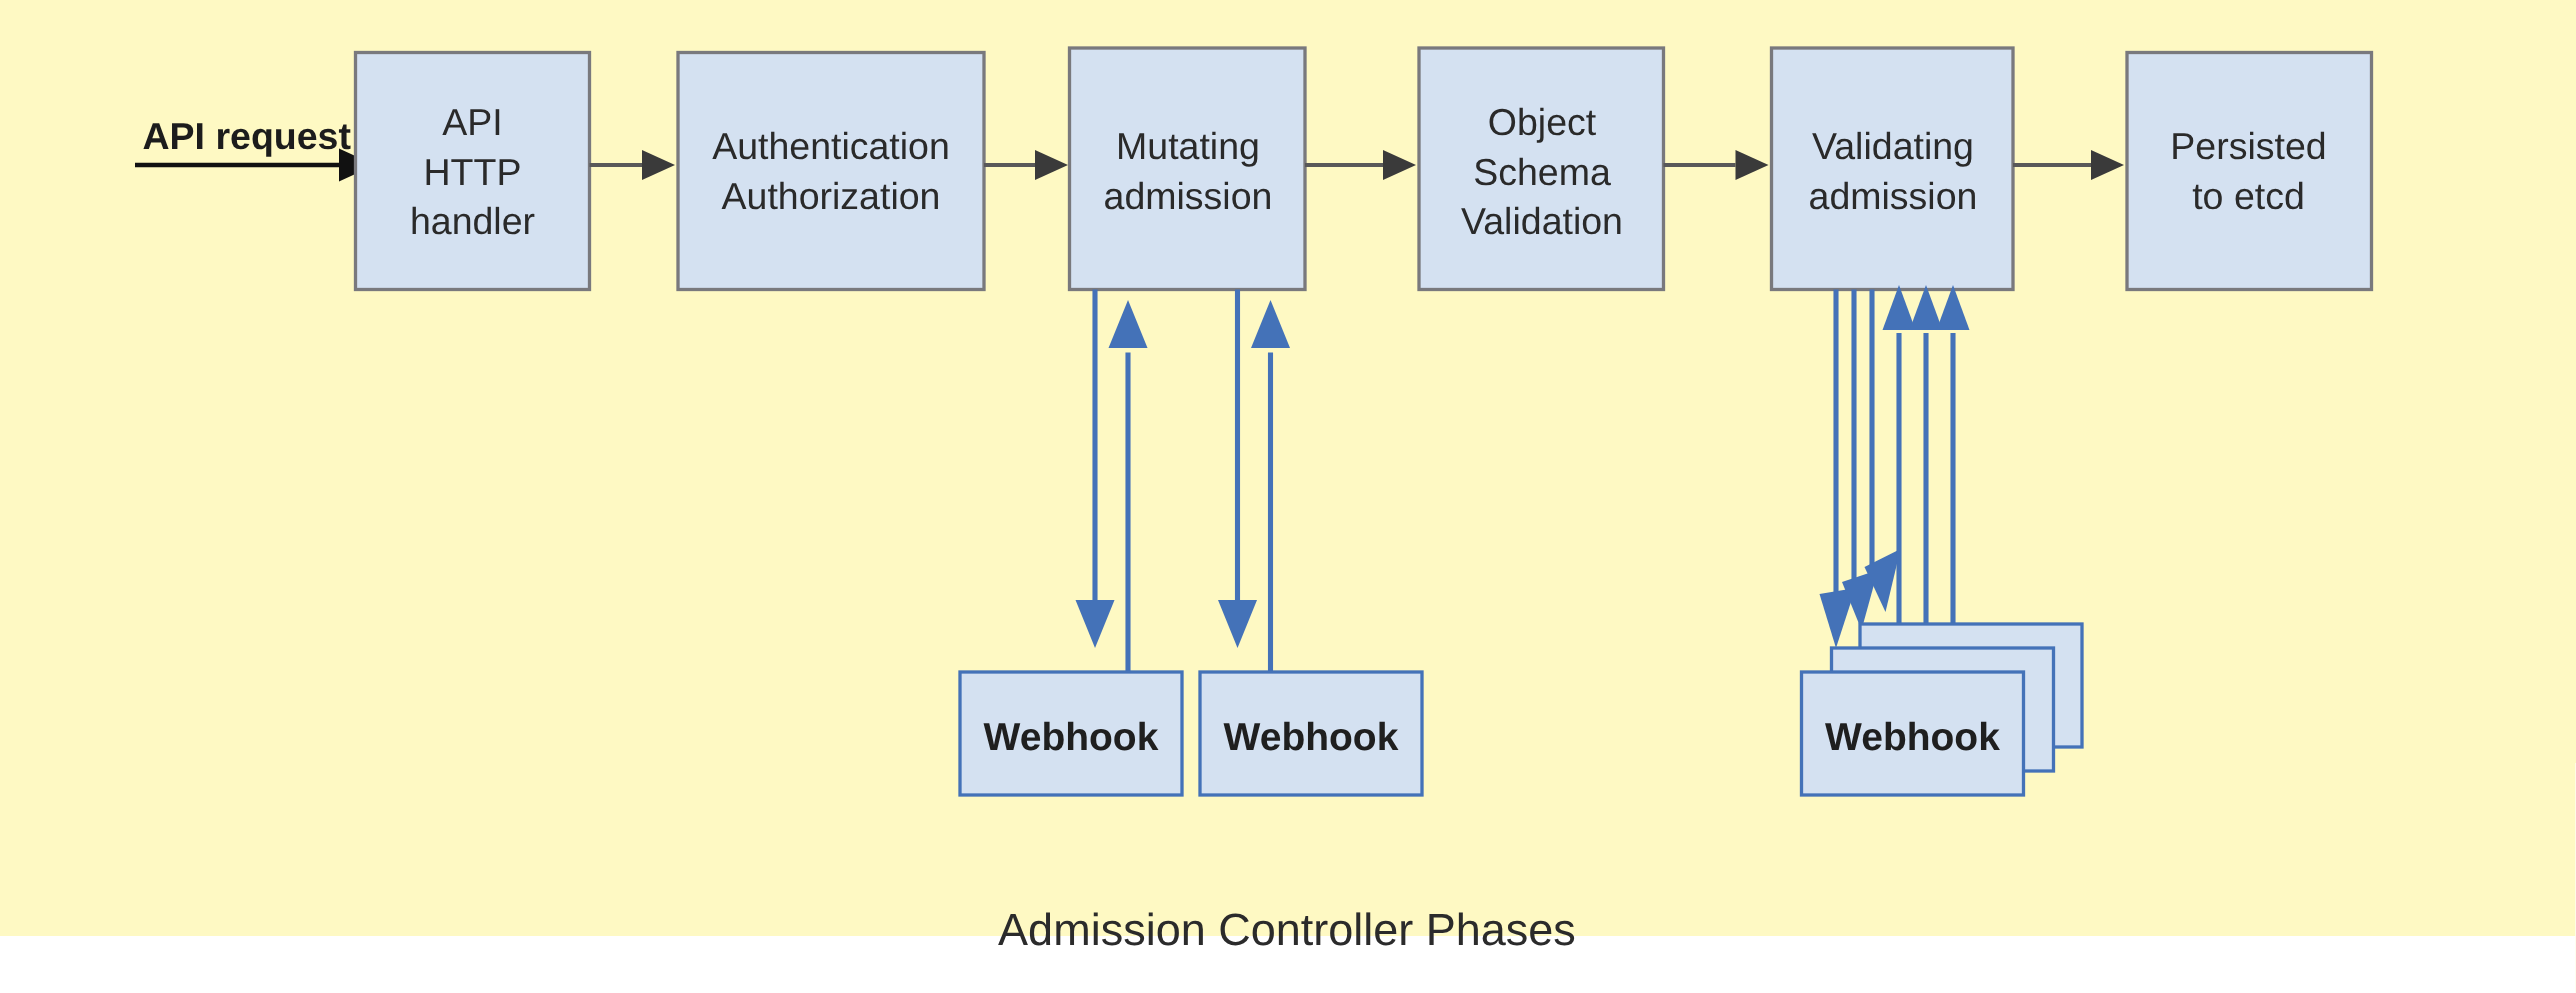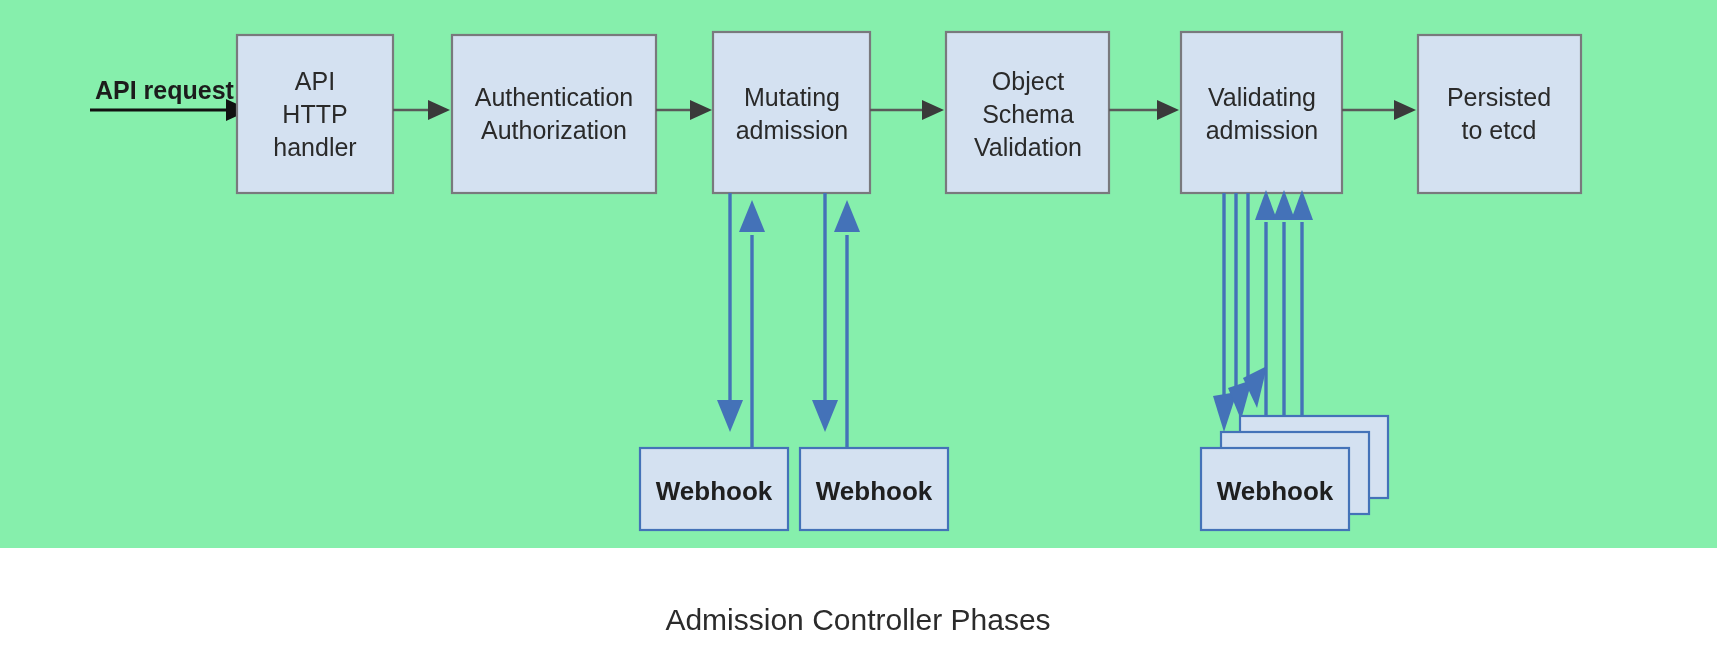--- a/index.html
+++ b/index.html
@@ -9,22 +9,22 @@
   }
   body {
     width: 1717px;
     height: 662px;
     font-family: "Liberation Sans", sans-serif;
     overflow: hidden;
   }
   #diagram-root {
     position: relative;
     width: 1717px;
-    height: 548px;
-    background: #86efac;
+    height: 624px;
+    background: #fef9c3;
   }
   svg#diagram-svg {
     position: absolute;
     top: 0;
     left: 0;
     width: 1717px;
     height: 662px;
   }
   .phase-box-rect {
     fill: #d4e1f1;

